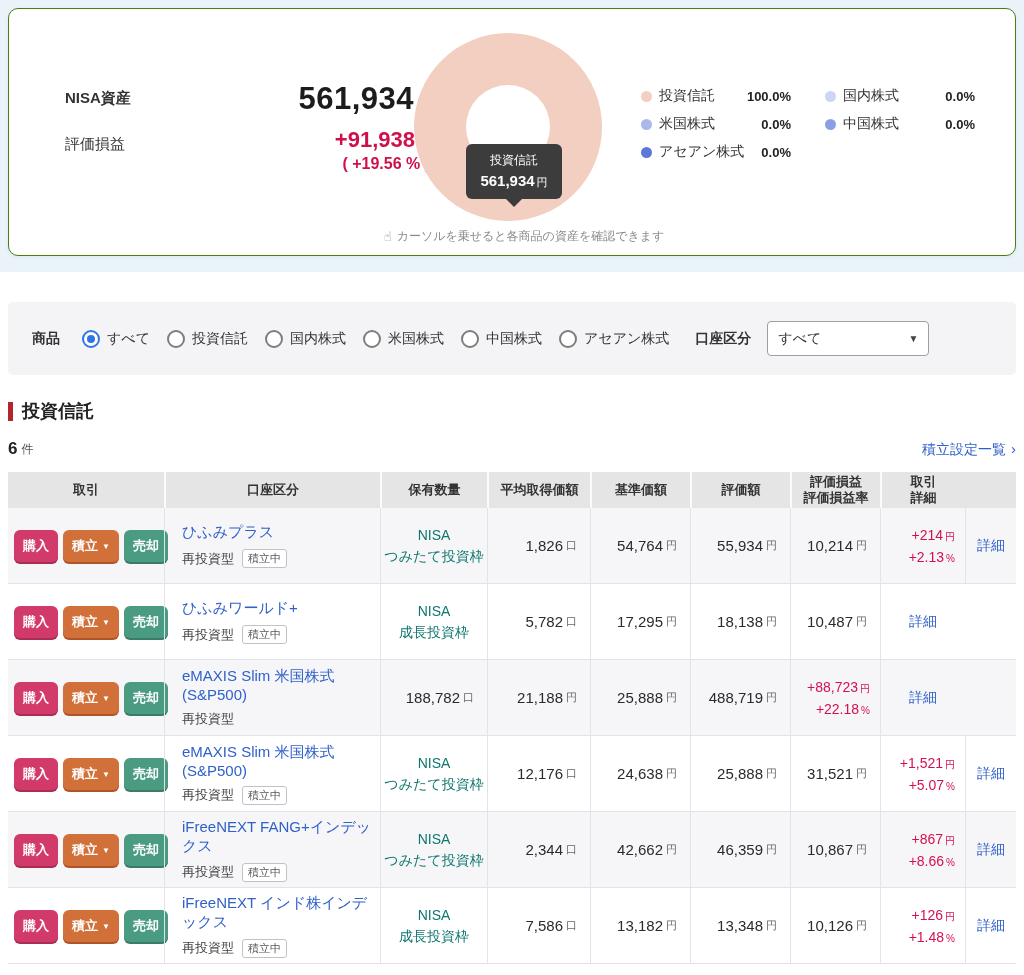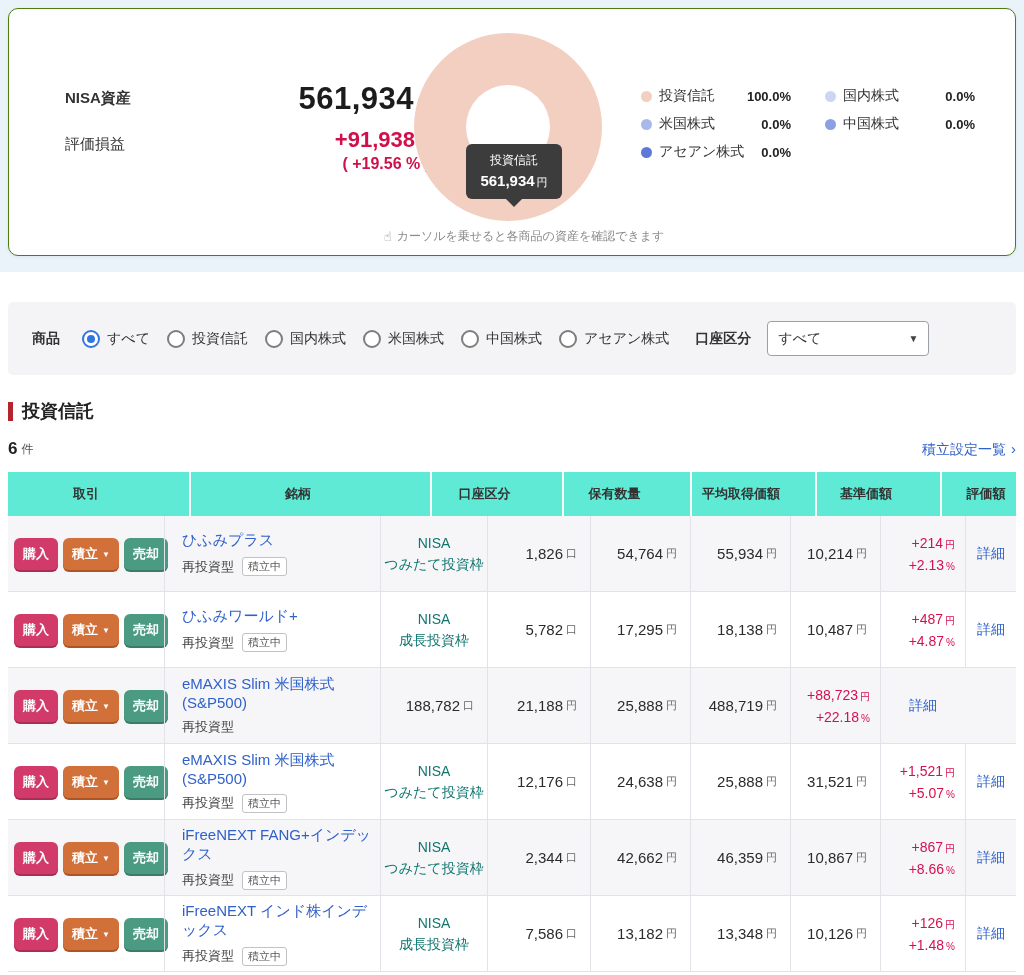--- a/index.html
+++ b/index.html
@@ -69,21 +69,21 @@
   .title-text { font-size:18px; font-weight:700; color:#222; }
   .count-row { display:flex; align-items:center; margin:16px 8px 13px; }
   .count-num { font-size:17px; font-weight:700; color:#222; }
   .count-unit { font-size:12px; color:#555; margin-left:4px; }
   .setup-link { margin-left:auto; font-size:14px; color:#3061c9; text-decoration:none; cursor:pointer; }
   .setup-chevron { font-size:15px; margin-left:5px; }
 
   
   .table { margin:0 8px; width:1008px; }
   .tr { display:grid; grid-template-columns:156px 216px 107px 103px 100px 100px 90px 85px 51px; }
-  .thead { background:#5eead4; height:44px;gap:25px; }
+  .thead { background:#e5e5e5; height:36px; }
   .th { display:flex; flex-direction:column; align-items:center; justify-content:center;
         font-size:13px; font-weight:700; color:#333; border-left:2px solid #fbfbfc; line-height:1.25; }
   .th:first-child { border-left:none; }
   .tbody-row { height:76px; border-bottom:1px solid #e2e3e8; background:#fff; }
   .tbody-row:nth-child(even) { background:#f6f6f9; }
   .td { display:flex; align-items:center; border-left:1px solid #e2e3e8; }
   .td:first-child { border-left:none; }
 
   .td-trade { padding-left:6px; gap:5px; }
   .btn { border:none; border-radius:6px; color:#fff; font-size:13px; font-weight:700;
@@ -210,21 +210,20 @@
   </div>
   <div class="count-row">
     <span class="count-num">6</span>
     <span class="count-unit">件</span>
     <a class="setup-link"><span>積立設定一覧</span><span class="setup-chevron">›</span></a>
   </div>
 
   <div class="table">
     <div class="tr thead">
       <div class="th">取引</div>
-      <div class="th">銘柄</div>
       <div class="th">口座区分</div>
       <div class="th">保有数量</div>
       <div class="th">平均取得価額</div>
       <div class="th">基準価額</div>
       <div class="th">評価額</div>
       <div class="th">
           <span>評価損益</span>
           <span>評価損益率</span>
         </div>
       <div class="th">
@@ -301,24 +300,20 @@
           <span class="num-unit">円</span>
         </div>
       <div class="td td-num">
           <span class="num-val">18,138</span>
           <span class="num-unit">円</span>
         </div>
       <div class="td td-num">
           <span class="num-val">10,487</span>
           <span class="num-unit">円</span>
         </div>
-      <div class="td td-gain">
-        <div class="gain-line"><span>+487</span><span class="gain-unit">円</span></div>
-        <div class="gain-line"><span>+4.87</span><span class="gain-unit">%</span></div>
-      </div>
       <div class="td td-detail">
           <a class="detail-link">詳細</a>
         </div>
     </div>
 
     <div class="tr tbody-row">
       <div class="td td-trade">
         <button class="btn btn-buy">購入</button>
         <button class="btn btn-tsumi"><span>積立</span><span class="caret">▼</span></button>
         <button class="btn btn-sell">売却</button>

